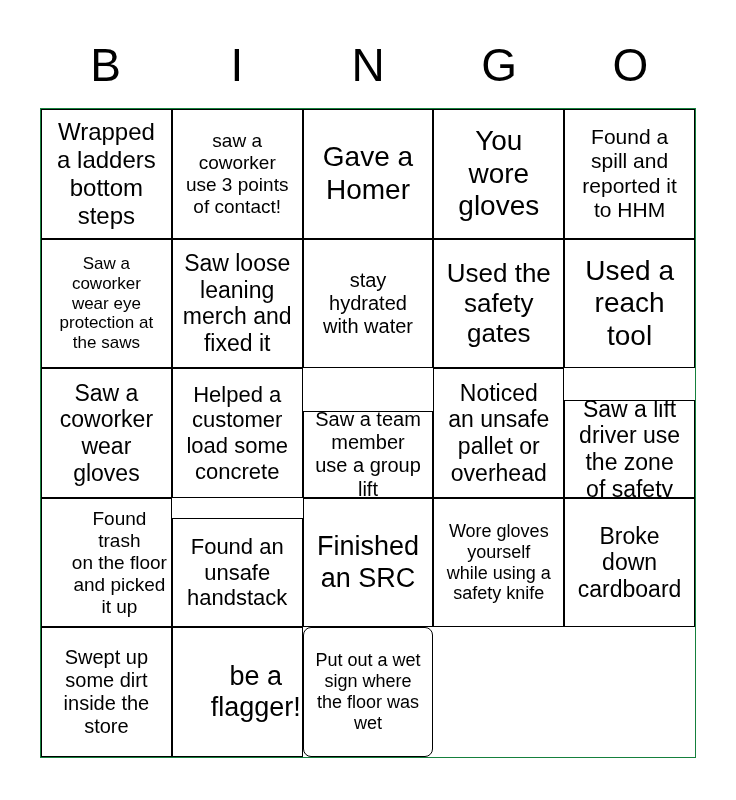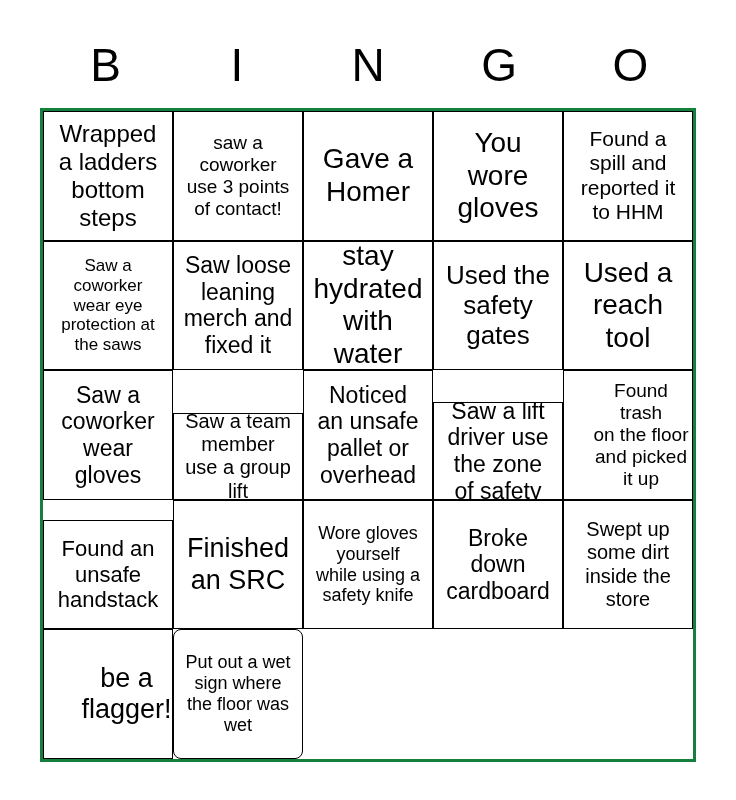--- a/index.html
+++ b/index.html
@@ -29,21 +29,21 @@
     text-align: center;
     font-size: 46px;
     line-height: 1;
     font-weight: 400;
     letter-spacing: 0;
   }
   .grid {
     display: grid;
     grid-template-columns: repeat(5, 1fr);
     grid-template-rows: repeat(5, 129.6px);
-    border: 3px solid #15803d;
+    border: 1px solid #15803d;
     box-sizing: border-box;
   }
   .cell {
     border: 1px solid #000000;
     display: flex;
     align-items: center;
     justify-content: center;
     text-align: center;
     white-space: pre-line;
     line-height: 1.16;
@@ -85,33 +85,37 @@
 to HHM</div>
     <div class="cell" style="font-size: 17px;">Saw a
 coworker
 wear eye
 protection at
 the saws</div>
     <div class="cell" style="font-size: 23px;">Saw loose
 leaning
 merch and
 fixed it</div>
-    <div class="cell" style="font-size: 28px;">stay
+    <div class="cell" style="font-size: 20px;">stay
 hydrated
 with water</div>
     <div class="cell" style="font-size: 26px;">Used the
 safety
 gates</div>
     <div class="cell" style="font-size: 28px;">Used a
 reach
 tool</div>
     <div class="cell" style="font-size: 23px;">Saw a
 coworker
 wear
 gloves</div>
+    <div class="cell" style="font-size: 22px;">Helped a
+customer
+load some
+concrete</div>
     <div class="cell" style="font-size: 20px; margin-top: 43px;">Saw a team
 member
 use a group
 lift</div>
     <div class="cell" style="font-size: 23px;">Noticed
 an unsafe
 pallet or
 overhead</div>
     <div class="cell" style="font-size: 23px; margin-top: 32px;">Saw a lift
 driver use

